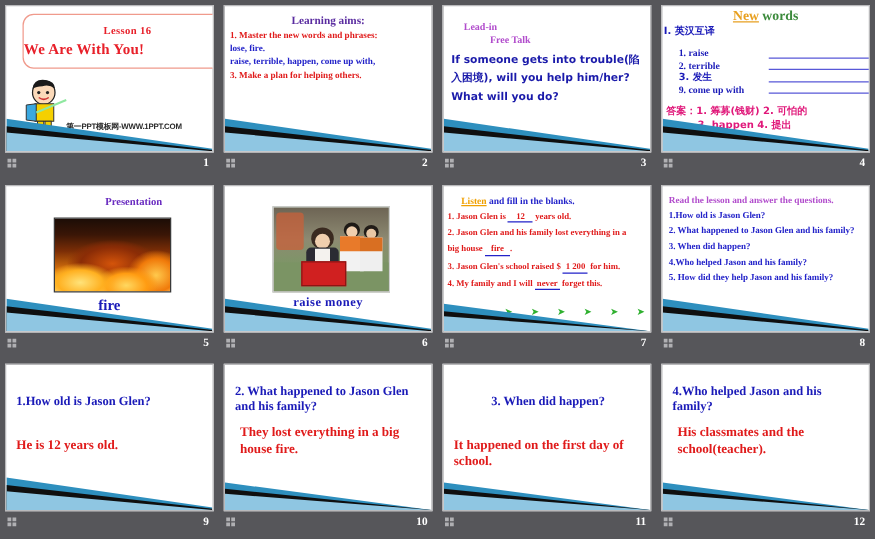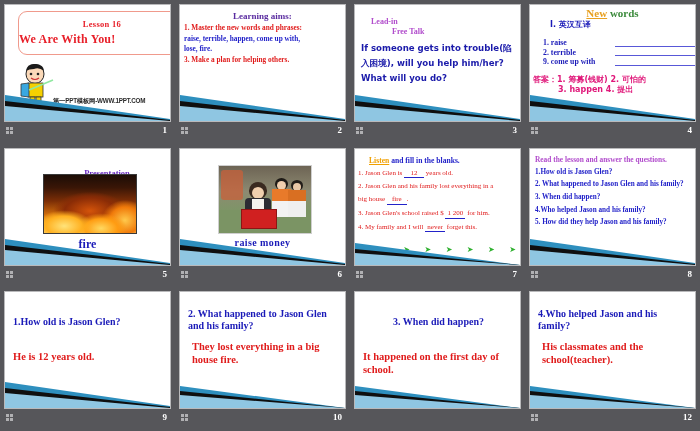--- a/index.html
+++ b/index.html
@@ -91,21 +91,21 @@
   .s4 .nw{text-align:center;font-weight:bold;font-size:11px;margin:2px 0 0 0;}
   .s4 .nw .o{color:#e8a020;text-decoration:underline;}
   .s4 .nw .g{color:#3b8a3b;}
   .s4 ul{list-style:none;margin:8px;padding:0 0 0 5px;}
   .s4 li{color:#1a1ab8;font-weight:bold;font-size:7.8px;line-height:1.23;position:relative;}
   .s4 li span.ln{position:absolute;left:72px;bottom:1px;width:82px;border-bottom:1.1px solid #5858d8;}
   .s4 .ans{color:#e0187a;font-weight:bold;font-size:8px;line-height:1.2;padding-left:3px;}
   .s4 .ans2{color:#e0187a;font-weight:bold;font-size:8px;padding-left:28px;}
 
   
-  .s5 .pres{color:#6a2cc0;font-weight:bold;font-size:8.5px;text-align:center;margin-top:19px;padding-left:39px;}
+  .s5 .pres{color:#6a2cc0;font-weight:bold;font-size:8.5px;text-align:center;margin-top:7px;padding-left:39px;}
   .firepic{
     position:absolute;left:38px;top:25px;width:92px;height:58px;
     border:1px solid #3a3a3a;
     background:
       radial-gradient(ellipse 40px 22px at 22% 88%, #ffe37a 0%, #ffb020 45%, rgba(255,140,10,0) 72%),
       radial-gradient(ellipse 34px 20px at 62% 92%, #ffd860 0%, #ff9c12 48%, rgba(255,140,10,0) 76%),
       radial-gradient(ellipse 30px 26px at 88% 78%, #ffc94c 0%, #f07a0a 50%, rgba(240,120,10,0) 78%),
       radial-gradient(ellipse 46px 24px at 50% 62%, #d4540a 0%, #8a2c06 55%, rgba(60,20,4,0) 80%),
       linear-gradient(180deg,#1c0d06 0%,#3a1606 22%,#7c2e06 45%,#d4700c 70%,#ffc23a 88%,#ffe58a 100%);
   }
@@ -131,21 +131,21 @@
   .kidpic .k3-f{position:absolute;left:74px;top:17px;width:8px;height:8px;background:#e8c7a6;border-radius:50%;}
   .kidpic .k3-b{position:absolute;left:69px;top:24px;width:18px;height:27px;background:#efefef;}
   .kidpic .k3-v{position:absolute;left:69px;top:24px;width:18px;height:11px;background:#d96f22;}
   .kidpic .lft{position:absolute;left:2px;top:4px;width:22px;height:30px;background:#c8603a;opacity:.75;border-radius:3px;}
   .s6 .word{position:absolute;left:0;right:0;top:88px;text-align:center;color:#1a1ab8;font-weight:bold;font-size:10px;letter-spacing:.4px;}
 
   
   .s7 .hdr{font-size:7.6px;font-weight:bold;margin:7px 0 0 14px;}
   .s7 .hdr .li{color:#f0a000;text-decoration:underline;margin-top:20px;}
   .s7 .hdr .rs{color:#2222c9;}
-  .s7 p{margin:4px 0 0 3px;font-size:7px;font-weight:normal;color:#e01b1b;line-height:1.25;}
+  .s7 p{margin:4px 0 0 3px;font-size:7px;font-weight:bold;color:#e01b1b;line-height:1.25;}
   .s7 .ul{display:inline-block;min-width:20px;border-bottom:1.1px solid #2222c9;text-align:center;}
   .arrows{position:absolute;left:6px;top:96px;width:155px;display:flex;justify-content:space-between;}
   .arrows span{font-size:8px;color:#2fb02f;}
 
   
   .s8 .hdr{color:#b14ccc;font-weight:bold;font-size:7.4px;margin:6px 0 0 5px;}
   .s8 p{margin:4px 0 0 5px;font-size:7.2px;font-weight:bold;color:#2222c9;line-height:1.2;}
 
   
   .qa{position:absolute;left:8px;right:6px;top:24px;}
@@ -195,22 +195,22 @@
           <i></i>
         </div>
       <div class="pagenum">1</div>
     </div>
   </div>
 
   <div class="cell">
     <div class="slide s2">
       <div class="hdr">Learning  aims:</div>
       <p class="red">1. Master the new words and phrases:</p>
+      <p class="blu">lose, fire.</p>
       <p class="blu">raise,  terrible, happen, come up with,</p>
-      <p class="blu">lose, fire.</p>
       <p class="red">3.  Make a plan for helping others.</p>
       <div class="ribbon">
         <svg viewBox="0 0 167 34" preserveAspectRatio="none">
           <path d="M0 8 L167 32 L167 34 L0 34Z" fill="#2e8fbe"></path>
           <path d="M0 14 L167 33 L167 34 L0 34Z" fill="#0f0f0f"></path>
           <path d="M0 19 L167 34 L0 34Z" fill="#8fc6e2"></path>
         </svg>
       </div>
     </div>
     <div class="footer">
@@ -247,24 +247,25 @@
       <div class="pagenum">3</div>
     </div>
   </div>
 
   <div class="cell">
     <div class="slide s4">
       <div class="nw">
         <span class="o">New</span>
         <span class="g">words</span>
       </div>
-      <div style="color:#1a1ab8;font-weight:bold;font-size:8px;padding-left:20px;" class="cn">Ⅰ. 英汉互译</div>
+      <div style="color:#1a1ab8;font-weight:bold;font-size:8px;padding-left:1px;" class="cn">Ⅰ. 英汉互译</div>
       <ul>
         <li><span>1. raise</span><span class="ln"></span></li>
         <li><span>2. terrible</span><span class="ln"></span></li>
+        <li class="cn"><span>3. 发生</span><span class="ln"></span></li>
         <li><span>9. come up with</span><span class="ln"></span></li>
       </ul>
       <div class="ans cn">答案：1. 筹募(钱财)    2. 可怕的</div>
       <div class="ans2 cn">3. happen          4. 提出</div>
       <div class="ribbon">
         <svg viewBox="0 0 167 34" preserveAspectRatio="none">
           <path d="M0 8 L167 32 L167 34 L0 34Z" fill="#2e8fbe"></path>
           <path d="M0 14 L167 33 L167 34 L0 34Z" fill="#0f0f0f"></path>
           <path d="M0 19 L167 34 L0 34Z" fill="#8fc6e2"></path>
         </svg>
@@ -483,20 +484,29 @@
         <div class="a">It happened  on the first day of school.</div>
       </div>
       <div class="ribbon">
         <svg viewBox="0 0 167 34" preserveAspectRatio="none">
           <path d="M0 12 L167 34 L0 34Z" fill="#2e8fbe"></path>
           <path d="M0 17 L167 34 L0 34Z" fill="#0f0f0f"></path>
           <path d="M0 21 L167 34 L0 34Z" fill="#8fc6e2"></path>
         </svg>
       </div>
     </div>
+    <div class="footer">
+      <div class="fico">
+          <i></i>
+          <i></i>
+          <i></i>
+          <i></i>
+        </div>
+      <div class="pagenum">11</div>
+    </div>
   </div>
 
   <div class="cell">
     <div class="slide s12">
       <div class="qa">
         <div class="q">4.Who helped Jason and his family?</div>
         <div class="a">His classmates and the school(teacher).</div>
       </div>
       <div class="ribbon">
         <svg viewBox="0 0 167 34" preserveAspectRatio="none">

